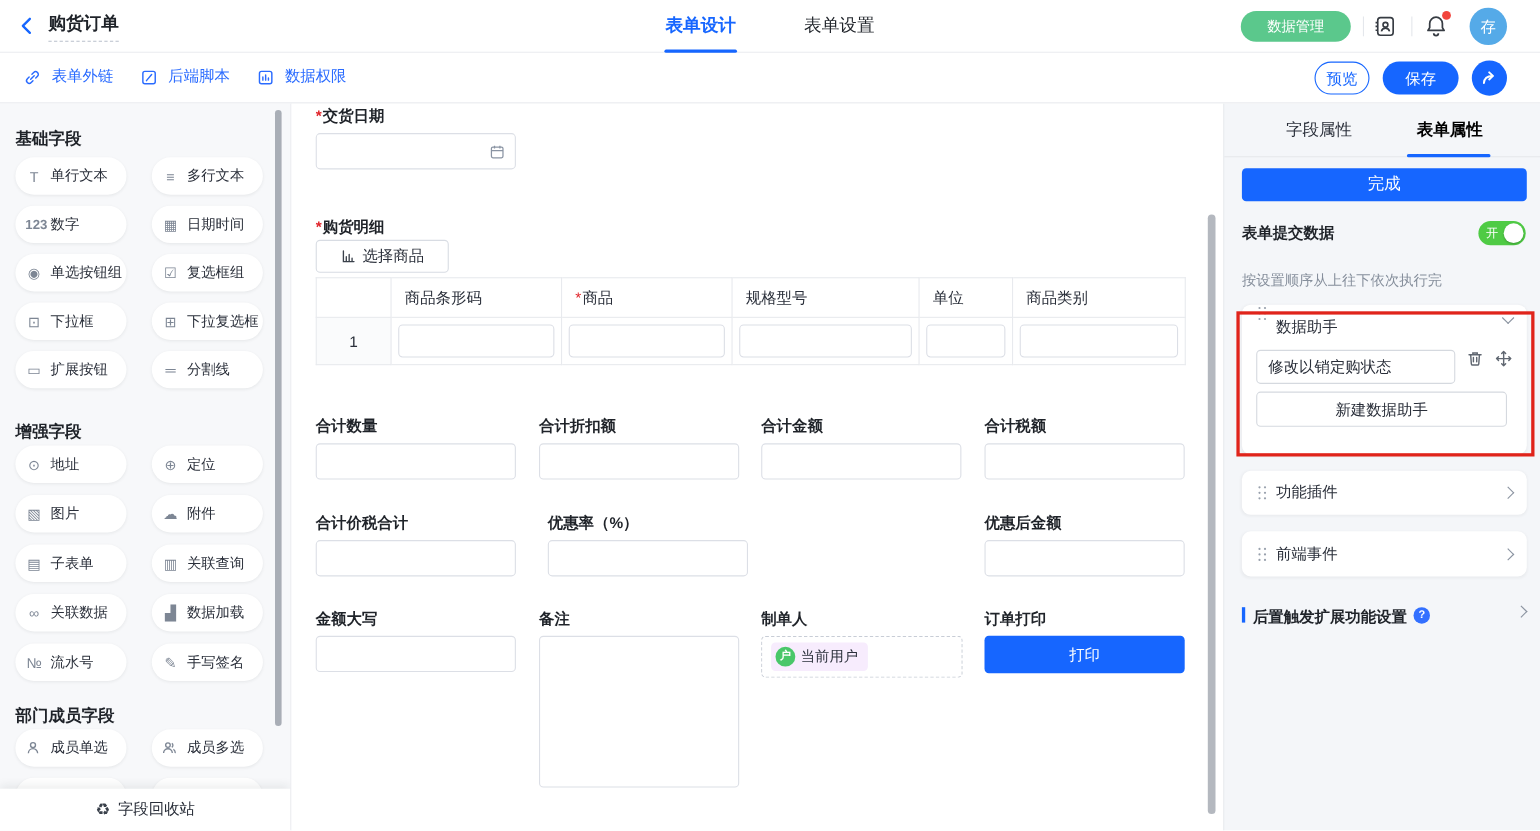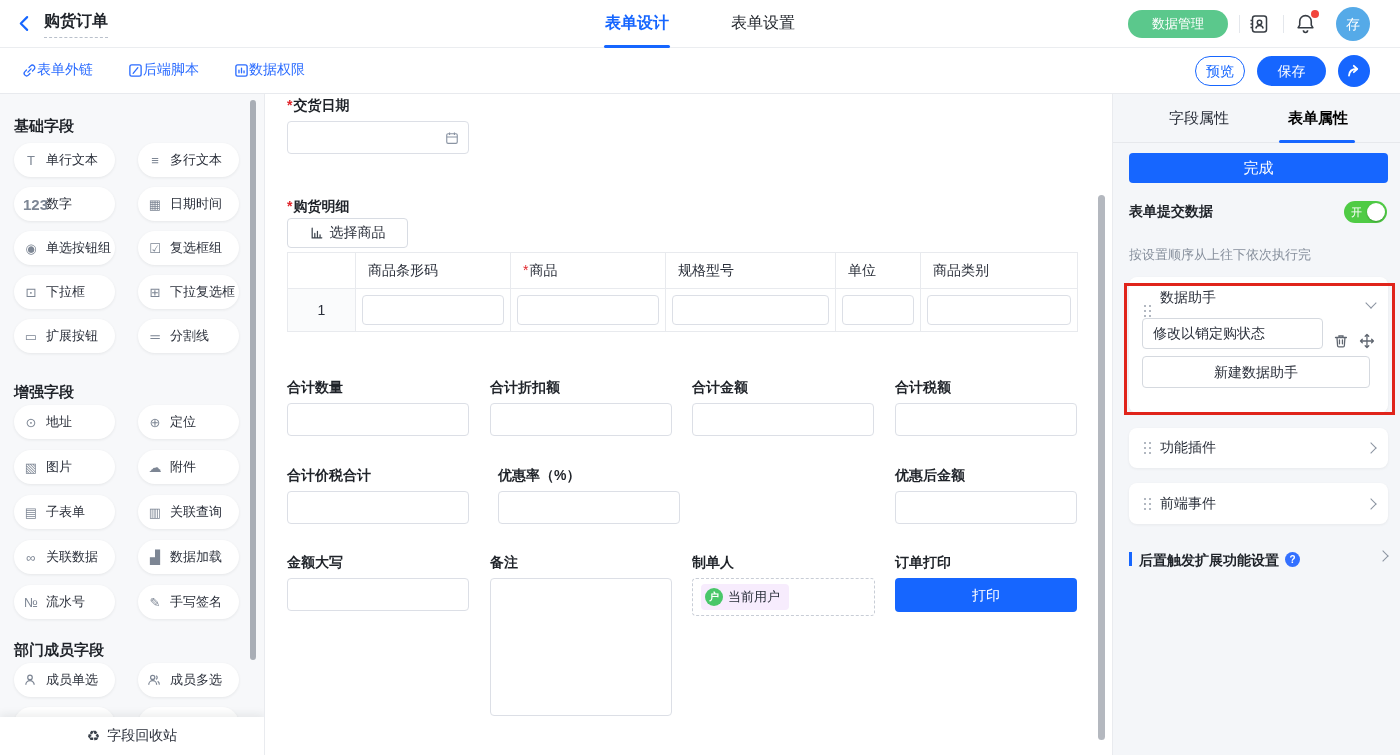--- a/index.html
+++ b/index.html
@@ -14,30 +14,30 @@
   .htab.t1{left:605px;color:#1666ff;font-weight:600}
   .htab.t2{left:731px;color:#1f2329}
   .htab-line{position:absolute;left:604px;top:45px;width:66px;height:3px;background:#1666ff;border-radius:2px}
   .gpill{position:absolute;left:1128px;top:10px;width:100px;height:28px;border-radius:14px;background:#5bc88c;color:#fff;font-size:13px;text-align:center;line-height:28px;cursor:pointer}
   .vdiv{position:absolute;top:15px;width:1px;height:18px;background:#e4e7ec}
   .hicon{position:absolute;cursor:pointer;color:#373c43}
   .belldot{position:absolute;left:1311px;top:10px;width:8px;height:8px;border-radius:50%;background:#f2453d}
   .avatar{position:absolute;left:1336px;top:7px;width:34px;height:34px;border-radius:50%;background:#55aae8;color:#fff;font-size:14px;text-align:center;line-height:34px;cursor:pointer}
   
   .tbar{position:absolute;top:48px;left:0;right:0;height:46px;background:#fff;border-bottom:1px solid #e8eaee;z-index:9}
-  .tlink{position:absolute;top:13px;display:flex;align-items:center;gap:0;color:#2a6bff;font-size:14px;cursor:pointer}
+  .tlink{position:absolute;top:13px;display:flex;align-items:center;gap:10px;color:#2a6bff;font-size:14px;cursor:pointer}
   .btn-outline{position:absolute;left:1195px;top:8px;width:50px;height:30px;border:1px solid #1666ff;border-radius:15px;color:#1666ff;background:#fff;font-size:14px;text-align:center;line-height:28px;cursor:pointer}
   .btn-fill{position:absolute;left:1257px;top:8px;width:69px;height:30px;border-radius:15px;background:#1666ff;color:#fff;font-size:14px;text-align:center;line-height:30px;cursor:pointer}
   .share{position:absolute;left:1338px;top:7px;width:32px;height:32px;border-radius:50%;background:#1666ff;display:flex;align-items:center;justify-content:center;cursor:pointer}
   
   .sbar{position:absolute;top:94px;left:0;width:265px;bottom:0;background:#f7f8fa;border-right:1px solid #e9ebef;overflow:hidden}
   .sect{position:absolute;left:14px;font-size:15px;font-weight:700;color:#1f2329}
   .pill{position:absolute;width:101px;height:34px;border-radius:17px;background:#fff;box-shadow:0 1px 3px rgba(31,35,41,.08);display:flex;align-items:center;padding:0 9px;gap:7px;font-size:13px;color:#2a2f3a;cursor:grab;white-space:nowrap}
   .picon{width:16px;flex:none;color:#7d8694;font-size:13px;text-align:center;line-height:1}
-  .picon.num{font-size:15px;font-weight:700;letter-spacing:0}
+  .picon.num{font-size:12px;font-weight:700;letter-spacing:0}
   .sthumb{position:absolute;left:250px;top:6px;width:6px;height:560px;border-radius:3px;background:#a9aeb6;cursor:pointer}
   .recycle{position:absolute;left:0;bottom:0;width:264px;height:38px;background:#fff;box-shadow:0 -3px 8px rgba(31,35,41,.08);display:flex;align-items:center;justify-content:center;gap:7px;font-size:14px;color:#2a2f3a;cursor:pointer;z-index:3}
   
   .canvas{position:absolute;top:94px;left:265px;right:288px;bottom:0;background:#fff;overflow:hidden}
   .lbl{font-size:14px;font-weight:600;color:#1f2329;line-height:20px;white-space:nowrap}
   .req{color:#e0242a;margin-right:1px}
   .inp{border:1px solid #dcdfe6;border-radius:4px;background:#fff;height:33px;position:relative}
   .cfield{position:absolute;width:183px}
   .cfield .inp{margin-top:6px;width:182px}
   .selblock{position:absolute;left:217px;top:0;width:201px;height:84px;background:#e9f1fc}
@@ -67,21 +67,21 @@
   .ptab.p2{left:175px;color:#000000;font-weight:600}
   .ptab-line{position:absolute;left:166px;top:46px;width:76px;height:3px;background:#1666ff;border-radius:2px}
   .donebtn{position:absolute;left:16px;top:59px;width:259px;height:30px;border-radius:4px;background:#1666ff;color:#fff;font-size:15px;text-align:center;line-height:30px;cursor:pointer}
   .submitlbl{position:absolute;left:16px;top:106px;font-size:14px;font-weight:700;color:#1f2329;line-height:22px}
   .toggle{position:absolute;left:231px;top:107px;width:43px;height:22px;border-radius:11px;background:#4fcb45;cursor:pointer}
   .toggle .ttext{position:absolute;left:7px;top:4px;font-size:11px;color:#fff;line-height:14px}
   .toggle .knob{position:absolute;right:2px;top:2px;width:18px;height:18px;border-radius:50%;background:#fff;box-shadow:0 1px 2px rgba(0,0,0,.25)}
   .phint{position:absolute;left:16px;top:152px;font-size:13px;color:#868f9c}
   .card{position:absolute;left:16px;width:259px;background:#fff;border-radius:8px;box-shadow:0 1px 3px rgba(31,35,41,.06)}
   .card1{top:183px;height:136px;padding:12px 13px}
-  .cardrow{display:flex;align-items:flex-end}
+  .cardrow{display:flex;align-items:flex-start}
   .drag{width:2px;height:2px;border-radius:50%;background:#98a0ac;box-shadow:5px 0 0 #98a0ac,0 5px 0 #98a0ac,5px 5px 0 #98a0ac,0 10px 0 #98a0ac,5px 10px 0 #98a0ac;margin:-10px 14px 0 2px;flex:none;cursor:grab}
   .ctitle{font-size:14px;color:#2a2f3a}
   .chev{width:8px;height:8px;border-right:1.6px solid #8a93a0;border-bottom:1.6px solid #8a93a0;flex:none;cursor:pointer}
   .chev.down{transform:rotate(45deg);margin-top:-4px}
   .chev.right{transform:rotate(-45deg)}
   .spacer{flex:1}
   .itembox{width:182px;height:31px;border:1px solid #d5d9df;border-radius:4px;font-size:14px;color:#2a2f3a;line-height:29px;padding-left:10px;cursor:pointer;white-space:nowrap;overflow:hidden}
   .gicon{color:#5f6670;cursor:pointer}
   .newbtn{margin-top:7px;width:228px;height:32px;border:1px solid #d5d9df;border-radius:4px;font-size:14px;color:#2a2f3a;text-align:center;line-height:30px;cursor:pointer}
   .card2{top:334px;height:40px;padding:0 13px;display:flex;align-items:center}

